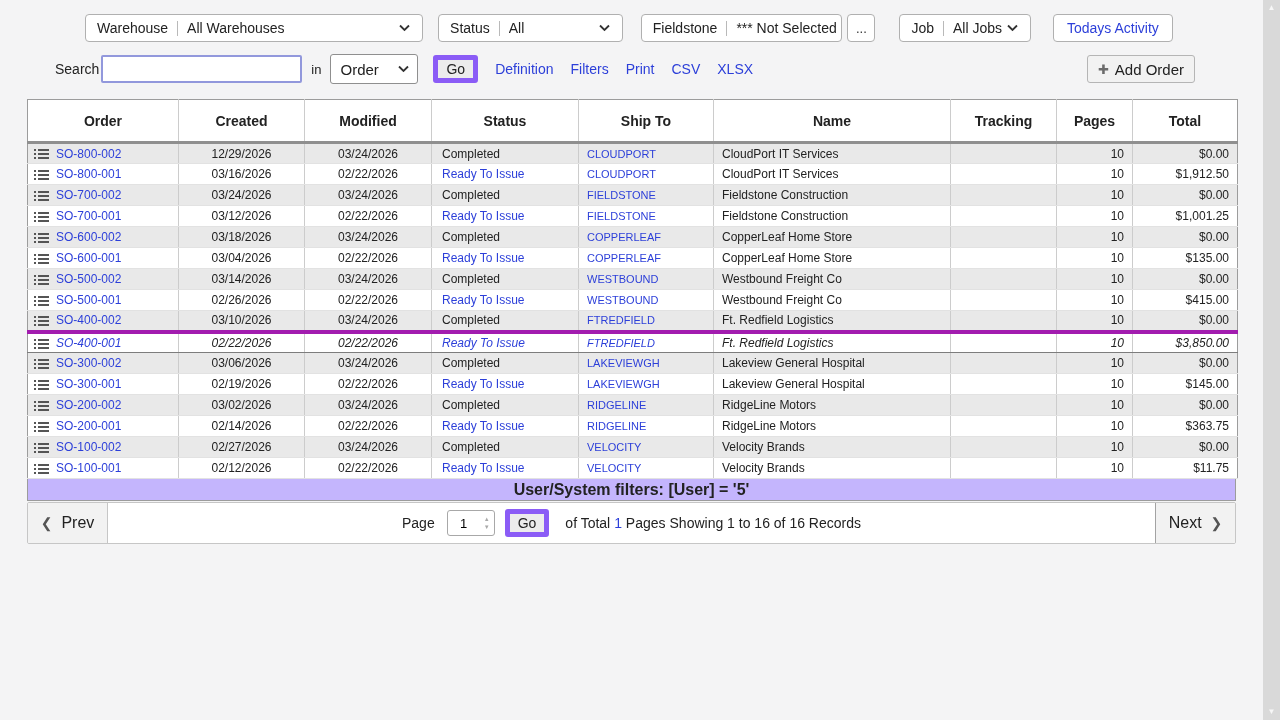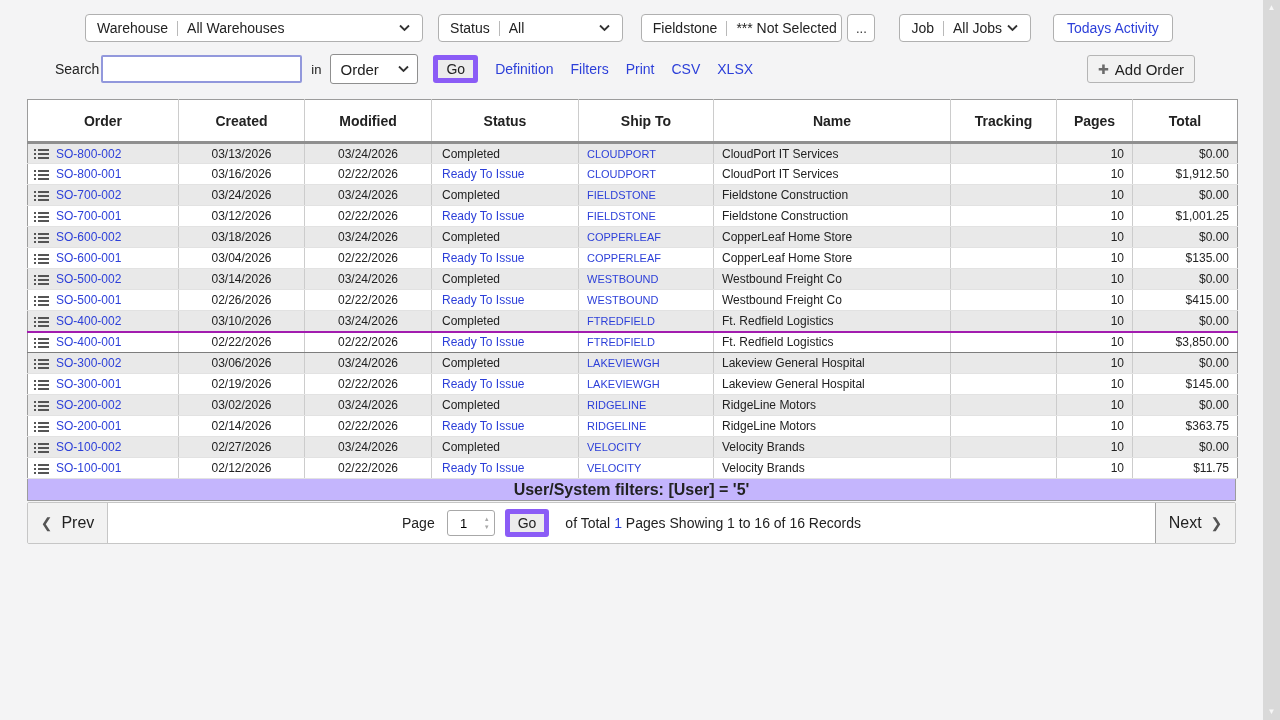--- a/index.html
+++ b/index.html
@@ -79,21 +79,21 @@
     background: #fff; text-align: center;
   }
   thead th:first-child { border-left: none; }
   tbody td {
     height: 21px; font-size: 12px; color: #222;
     border-left: 1px solid #ccc; border-bottom: 1px solid #e2e2e2;
     padding: 0 8px; white-space: nowrap; overflow: hidden;
   }
   tbody td:first-child { border-left: none; }
   tr.alt td { background: #e9e9e9; }
-  tr.highlighted td { border-top: 2px solid #a21caf; border-bottom: 1px solid #7d7d7d; }
+  tr.highlighted td { border-top: 4px solid #a21caf; border-bottom: 1px solid #7d7d7d; font-style: italic; }
   td.c-order { padding-left: 6px; }
   td.c-order .row-menu { display: inline-block; vertical-align: middle; margin-right: 7px; line-height: 0; cursor: pointer; }
   a.grid-link { color: #2c3fd9; text-decoration: none; cursor: pointer; }
   td.c-date { text-align: center; }
   td.c-status { padding-left: 10px; }
   td.c-status.link-text { color: #2c3fd9; }
   td.c-shipto a { font-size: 11px; }
   td.c-units, td.c-total { text-align: right; }
   .filters-note {
     border: 1px solid #9c9c9c; border-top: none; background: #c4b5fd;
@@ -243,21 +243,21 @@
                   <g fill="#555">
                     <rect x="0" y="1" width="2" height="2"></rect>
                     <rect x="4" y="1" width="11" height="2"></rect>
                     <rect x="0" y="5" width="2" height="2"></rect>
                     <rect x="4" y="5" width="11" height="2"></rect>
                     <rect x="0" y="9" width="2" height="2"></rect>
                     <rect x="4" y="9" width="11" height="2"></rect>
                   </g>
                 </svg></span><a class="grid-link">SO-800-002</a>
             </td>
-            <td class="c-date">03/13/2026</td>
+            <td class="c-date">12/29/2026</td>
             <td class="c-date">03/24/2026</td>
             <td class="c-status status">Completed</td>
             <td class="c-shipto"><a class="grid-link">CLOUDPORT</a></td>
             <td class="c-name">CloudPort IT Services</td>
             <td class="c-tracking"></td>
             <td class="c-units">10</td>
             <td class="c-total">$0.00</td>
           </tr>
 
           <tr>

